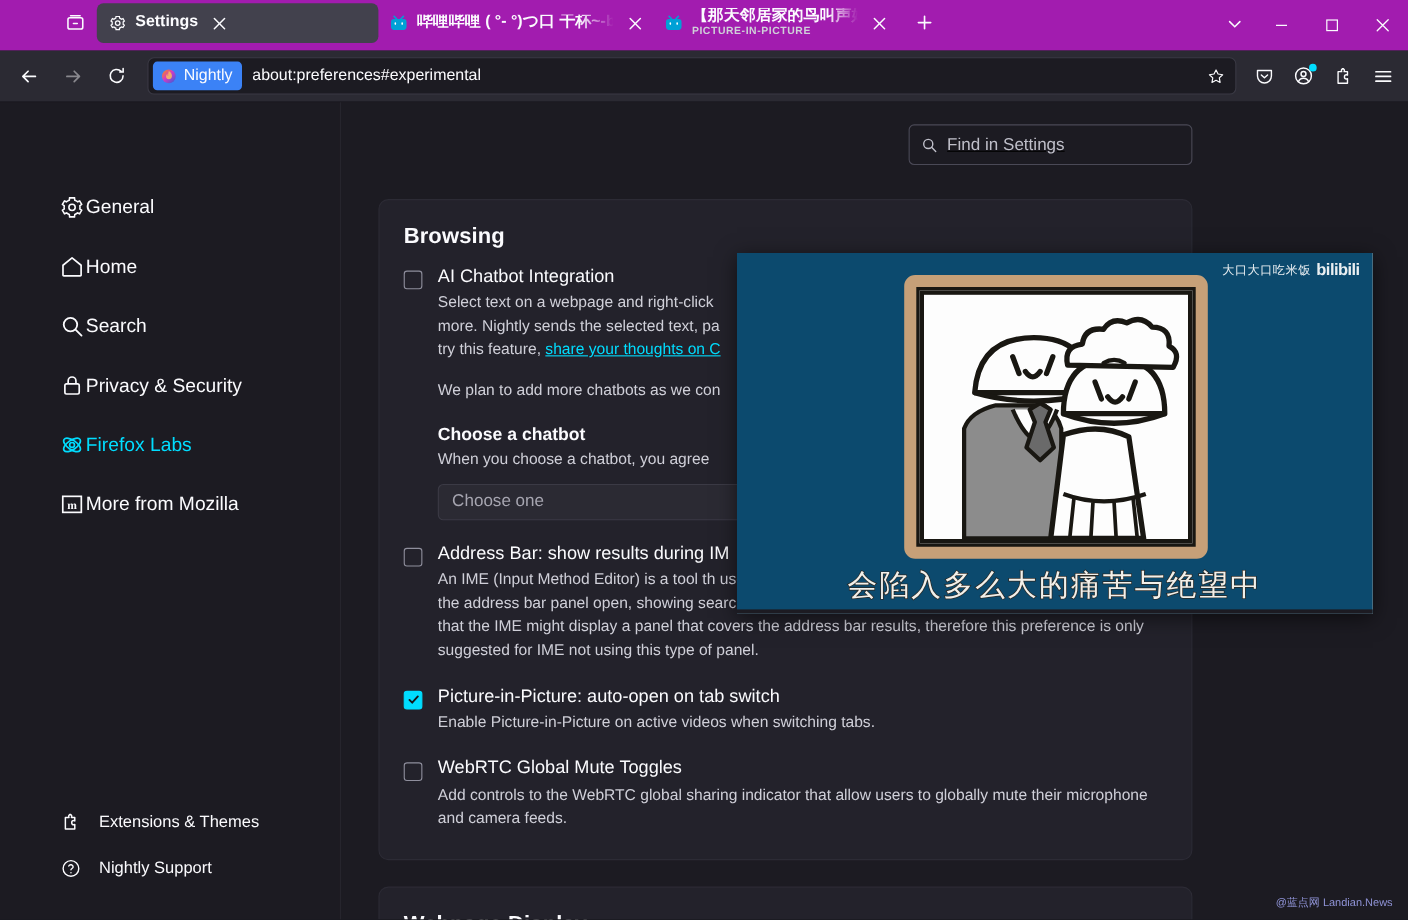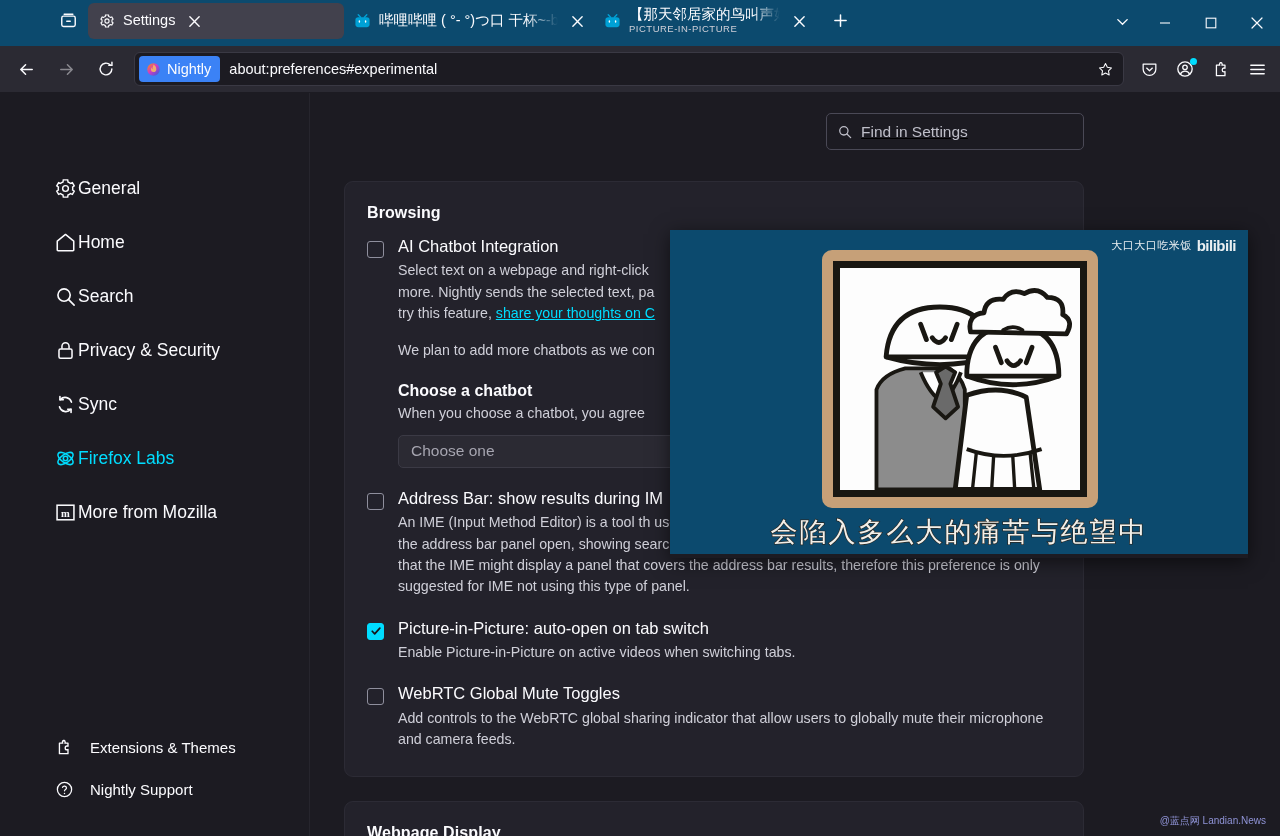--- a/index.html
+++ b/index.html
@@ -8,21 +8,21 @@
     overflow: hidden;
     background: #1c1b22;
     font-family: "Liberation Sans", sans-serif;
     -webkit-font-smoothing: antialiased;
   }
   .window { position: relative; width: 1280px; height: 836px; background:#1c1b22; }
 
   
   .tabstrip {
     position: absolute; top:0; left:0; width:1280px; height:46px;
-    background:#0c4a6e; display:flex; align-items:flex-start;
+    background:#a21caf; display:flex; align-items:flex-start;font-weight:bold;
   }
   .tabstrip-inner { display:flex; align-items:center; height:46px; flex:1; min-width:0; }
   .fxview-btn {
     width:40px; height:32px; margin-left:48px; margin-bottom:6px;
     display:flex; align-items:center; justify-content:center;
     border-radius:5px; cursor:pointer;
   }
 
   .tab {
     position:relative; height:36px; margin-bottom:4px;
@@ -130,21 +130,21 @@
   .find-box {
     width:258px; height:37px; background:#1c1b22; border:1px solid #4a4956;
     border-radius:5px; display:flex; align-items:center; gap:8px; padding:0 10px; cursor:text;
   }
   .find-box .ph { font-size:15.5px; color:#bfbfc9; }
 
   .card {
     background:#23222b; border:1px solid #2c2b35; border-radius:9px;
     margin-top:31px; padding:22px 24px 26px 22px; position:relative;
   }
-  .card-title { font-size:16px; font-weight:bold; color:#fbfbfe; margin-bottom:14px; letter-spacing:.1px; }
+  .card-title { font-size:20px; font-weight:bold; color:#fbfbfe; margin-bottom:14px; letter-spacing:.1px; }
 
   .pref { display:flex; gap:14px; margin-top:10px; }
   .cbox {
     width:17px; height:17px; flex:0 0 17px; margin-top:5px; border-radius:3px;
     border:1.5px solid #8f8f9d; background:transparent; cursor:pointer;
     display:flex; align-items:center; justify-content:center;
   }
   .cbox.checked { background:#00ddff; border-color:#00ddff; }
   .pref-body { flex:1; min-width:0; }
   .pref-label { font-size:16.5px; color:#fbfbfe; line-height:1.3; cursor:pointer; }
@@ -408,31 +408,20 @@
       <div class="nav-item">
         <span class="ni-icon">
           <svg width="23" height="23" viewBox="0 0 24 24" fill="none" stroke="#fbfbfe" stroke-width="1.6" stroke-linejoin="round">
             <rect x="5.2" y="10.4" width="13.6" height="9.6" rx="1.6"></rect>
             <path d="M8.3 10.2V7.6a3.7 3.7 0 0 1 7.4 0v2.6"></path>
           </svg>
         </span>
         <span>Privacy &amp; Security</span>
       </div>
 
-      <div class="nav-item">
-        <span class="ni-icon">
-          <svg width="23" height="23" viewBox="0 0 24 24" fill="none" stroke="#fbfbfe" stroke-width="1.7" stroke-linecap="round">
-            <path d="M18.2 9.5A6.8 6.8 0 0 0 6.6 6.9"></path>
-              <path d="M6.2 3.6v3.5h3.5"></path>
-            <path d="M5.8 14.5a6.8 6.8 0 0 0 11.6 2.6"></path>
-              <path d="M17.8 20.4v-3.5h-3.5"></path>
-          </svg>
-        </span>
-        <span>Sync</span>
-      </div>
 
       <div class="nav-item active">
         <span class="ni-icon">
           <svg width="23" height="23" viewBox="0 0 24 24" fill="none" stroke="#00ddff" stroke-width="1.6">
             <circle cx="12" cy="12" r="2.3"></circle>
             <ellipse cx="12" cy="12" rx="9.2" ry="4.4" transform="rotate(35 12 12)"></ellipse>
             <ellipse cx="12" cy="12" rx="9.2" ry="4.4" transform="rotate(-35 12 12)"></ellipse>
           </svg>
         </span>
         <span>Firefox Labs</span>

